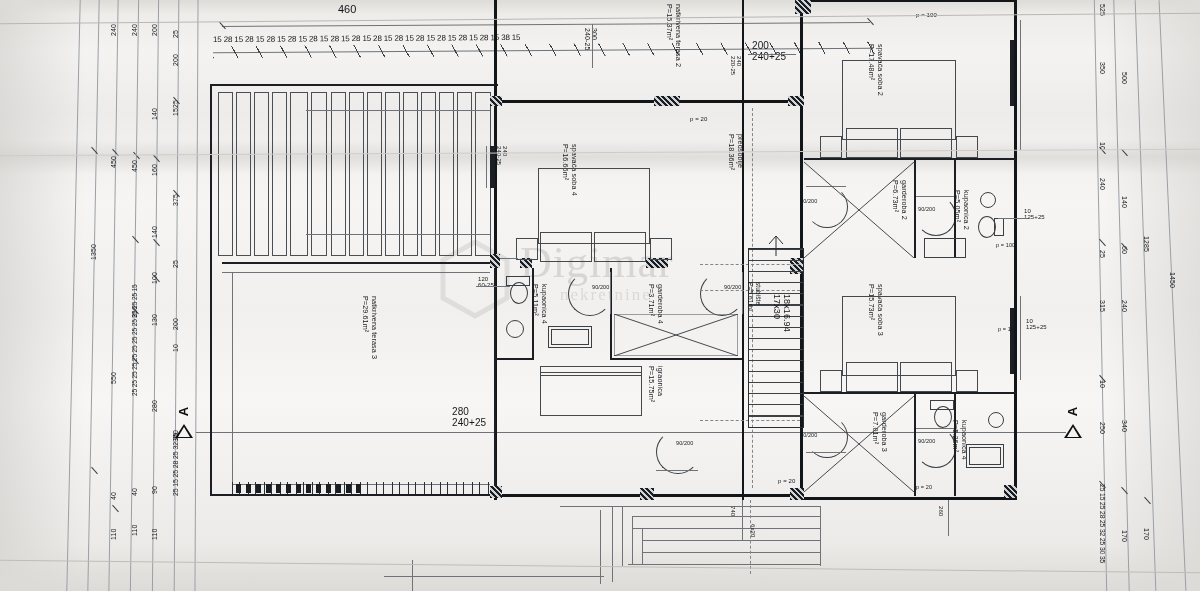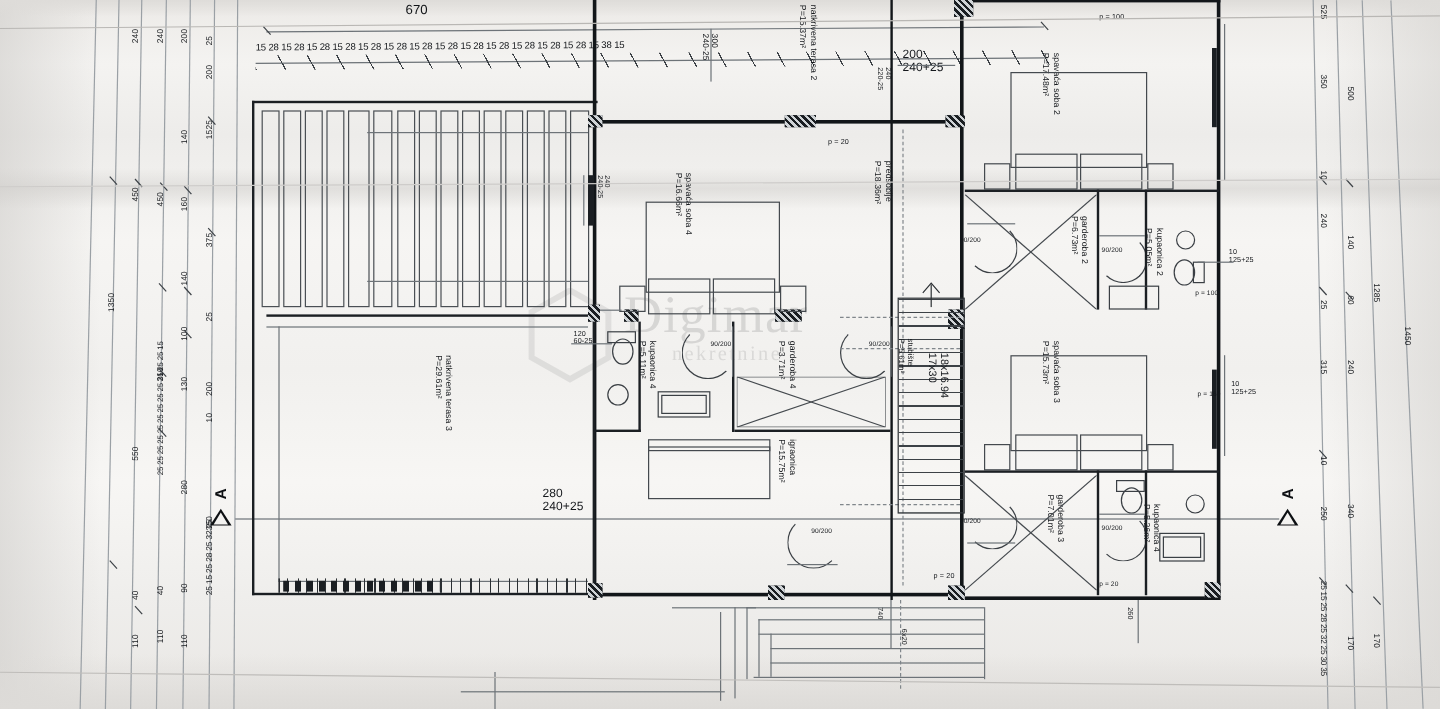--- a/index.html
+++ b/index.html
@@ -79,21 +79,21 @@
   <div class="shadeband" style="top:545px;height:46px;background:linear-gradient(180deg,rgba(255,255,255,0),#dddbd8);"></div>
 
   <div class="wmhex" style="left:440px;top:240px;width:70px;height:80px;">
     <svg width="70" height="80" viewBox="0 0 70 80">
       <polygon points="35,2 67,20 67,58 35,76 3,58 3,20" fill="none" stroke="#9b9b9b" stroke-width="5"></polygon>
     </svg>
   </div>
   <div class="wm" style="left:520px;top:237px;">Digimar</div>
   <div class="wm2" style="left:560px;top:285px;">nekretnine</div>
 
-  <div class="dimbig" style="left:338px;top:3px;">670</div>
+  <div class="dimbig" style="left:338px;top:3px;">460</div>
   <div class="ln thin h" style="left:222px;top:24px;width:648px;height:1px;transform:rotate(-.35deg);"></div>
   <div class="tick" style="left:218px;top:25px;"></div>
   <div class="tick" style="left:866px;top:21px;"></div>
 
   <div class="dimchain" style="left:213px;top:34px;font-size:8px;transform:rotate(-.4deg);">15 28 15 28 15 28 15 28 15 28 15 28 15 28 15 28 15 28 15 28 15 28 15 28 15 28 15 38 15</div>
   <div class="ln thin h" style="left:213px;top:50px;width:660px;height:1px;transform:rotate(-.4deg);"></div>
   <div style="position:absolute;left:213px;top:44px;width:662px;height:12px;transform:rotate(-.4deg);
               background-image:repeating-linear-gradient(62deg,#3c4146 0 1px,transparent 1px 21.6px);"></div>
 
   <div>

